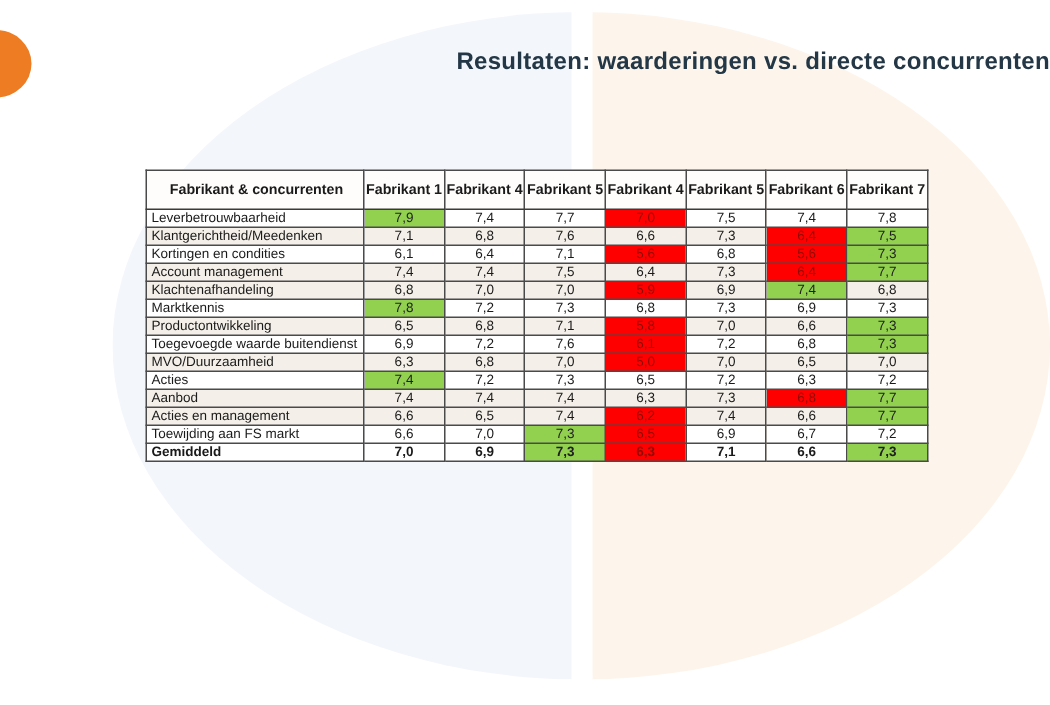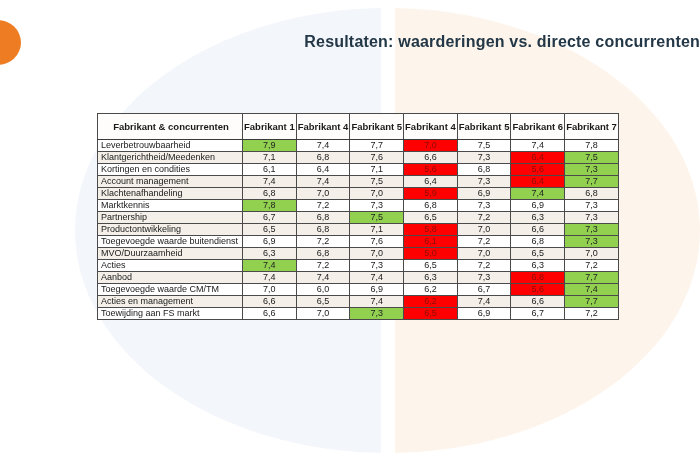--- a/index.html
+++ b/index.html
@@ -140,30 +140,20 @@
         <td class="lbl">Marktkennis</td>
         <td class="g">7,8</td>
         <td>7,2</td>
         <td>7,3</td>
         <td>6,8</td>
         <td>7,3</td>
         <td>6,9</td>
         <td>7,3</td>
       </tr>
       <tr class="stripe">
-        <td class="lbl">Partnership</td>
-        <td>6,7</td>
-        <td>6,8</td>
-        <td class="g">7,5</td>
-        <td>6,5</td>
-        <td>7,2</td>
-        <td>6,3</td>
-        <td>7,3</td>
-      </tr>
-      <tr class="stripe">
         <td class="lbl">Productontwikkeling</td>
         <td>6,5</td>
         <td>6,8</td>
         <td>7,1</td>
         <td class="r">5,8</td>
         <td>7,0</td>
         <td>6,6</td>
         <td class="g">7,3</td>
       </tr>
       <tr>
@@ -199,44 +189,44 @@
       <tr class="stripe">
         <td class="lbl">Aanbod</td>
         <td>7,4</td>
         <td>7,4</td>
         <td>7,4</td>
         <td>6,3</td>
         <td>7,3</td>
         <td class="r">6,8</td>
         <td class="g">7,7</td>
       </tr>
-      <tr>
-        <td class="lbl">Toegevoegde waarde CM/TM</td>
-        <td>7,0</td>
-        <td>6,0</td>
-        <td>6,9</td>
-        <td>6,2</td>
+      <tr class="stripe">
+        <td class="lbl">Acties en management</td>
+        <td>6,6</td>
+        <td>6,5</td>
+        <td>7,4</td>
+        <td class="r">6,2</td>
+        <td>7,4</td>
+        <td>6,6</td>
+        <td class="g">7,7</td>
+      </tr>
+      <tr>
+        <td class="lbl">Toewijding aan FS markt</td>
+        <td>6,6</td>
+        <td>7,0</td>
+        <td class="g">7,3</td>
+        <td class="r">6,5</td>
+        <td>6,9</td>
         <td>6,7</td>
-        <td class="r">5,6</td>
-        <td class="g">7,4</td>
-      </tr>
-      <tr class="stripe">
-        <td class="lbl">Acties en management</td>
-        <td>6,6</td>
-        <td>6,5</td>
-        <td>7,4</td>
-        <td class="r">6,2</td>
-        <td>7,4</td>
-        <td>6,6</td>
-        <td class="g">7,7</td>
-      </tr>
-      <tr>
-        <td class="lbl">Toewijding aan FS markt</td>
-        <td>6,6</td>
-        <td>7,0</td>
-        <td class="g">7,3</td>
-        <td class="r">6,5</td>
-        <td>6,9</td>
-        <td>6,7</td>
-        <td>7,2</td>
+        <td>7,2</td>
+      </tr>
+      <tr class="total">
+        <td class="lbl">Gemiddeld</td>
+        <td>7,0</td>
+        <td>6,9</td>
+        <td class="g">7,3</td>
+        <td class="r">6,3</td>
+        <td>7,1</td>
+        <td>6,6</td>
+        <td class="g">7,3</td>
       </tr>
     </tbody>
 </table>
 
 </body></html>

